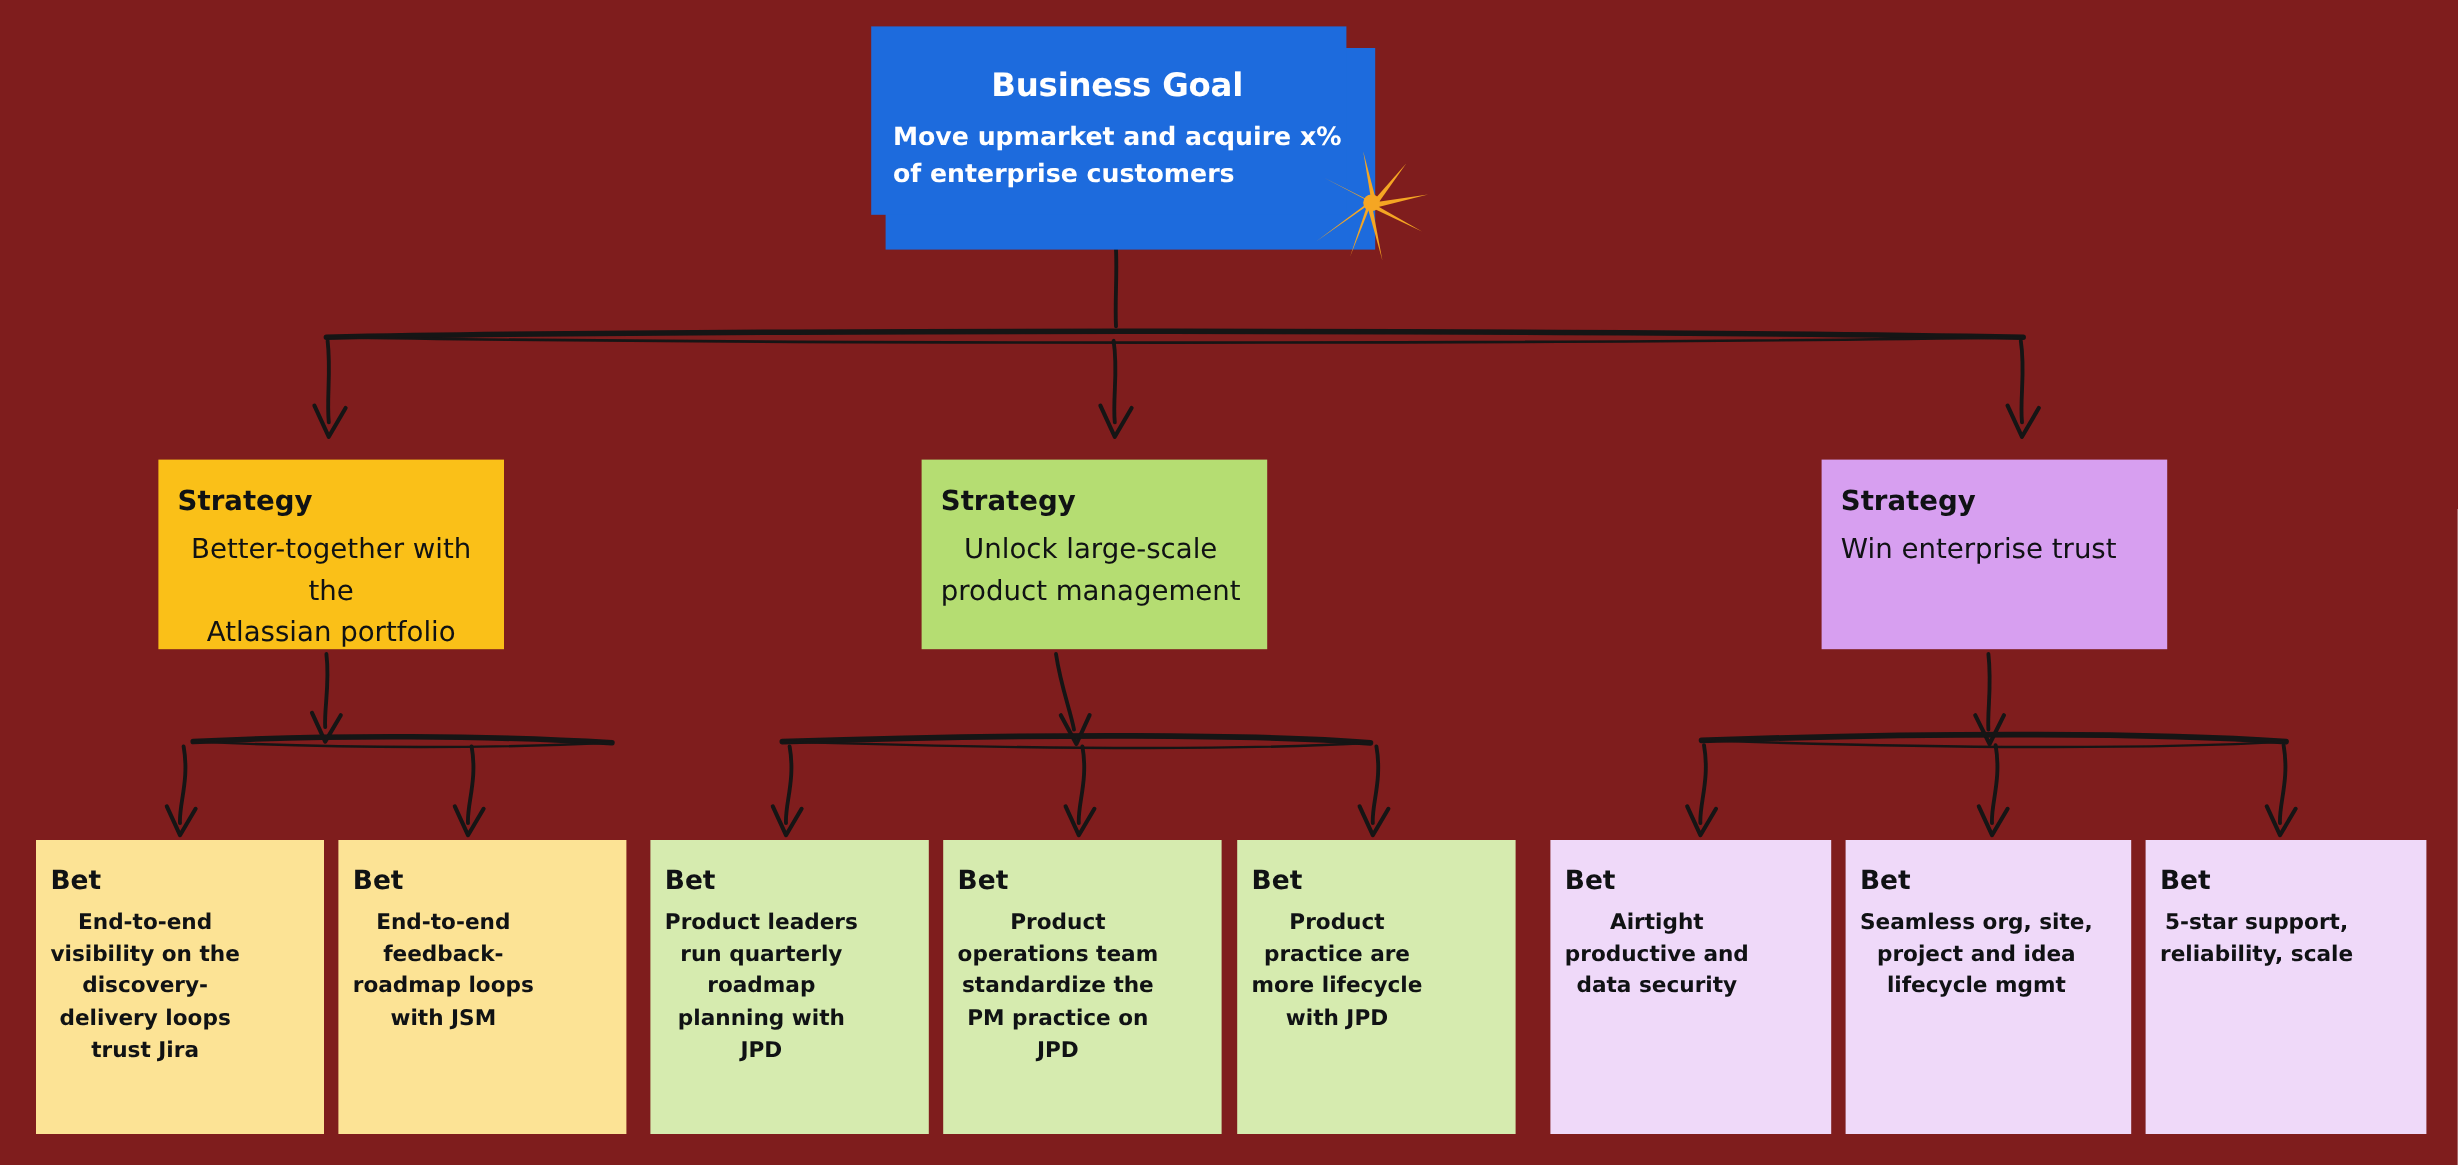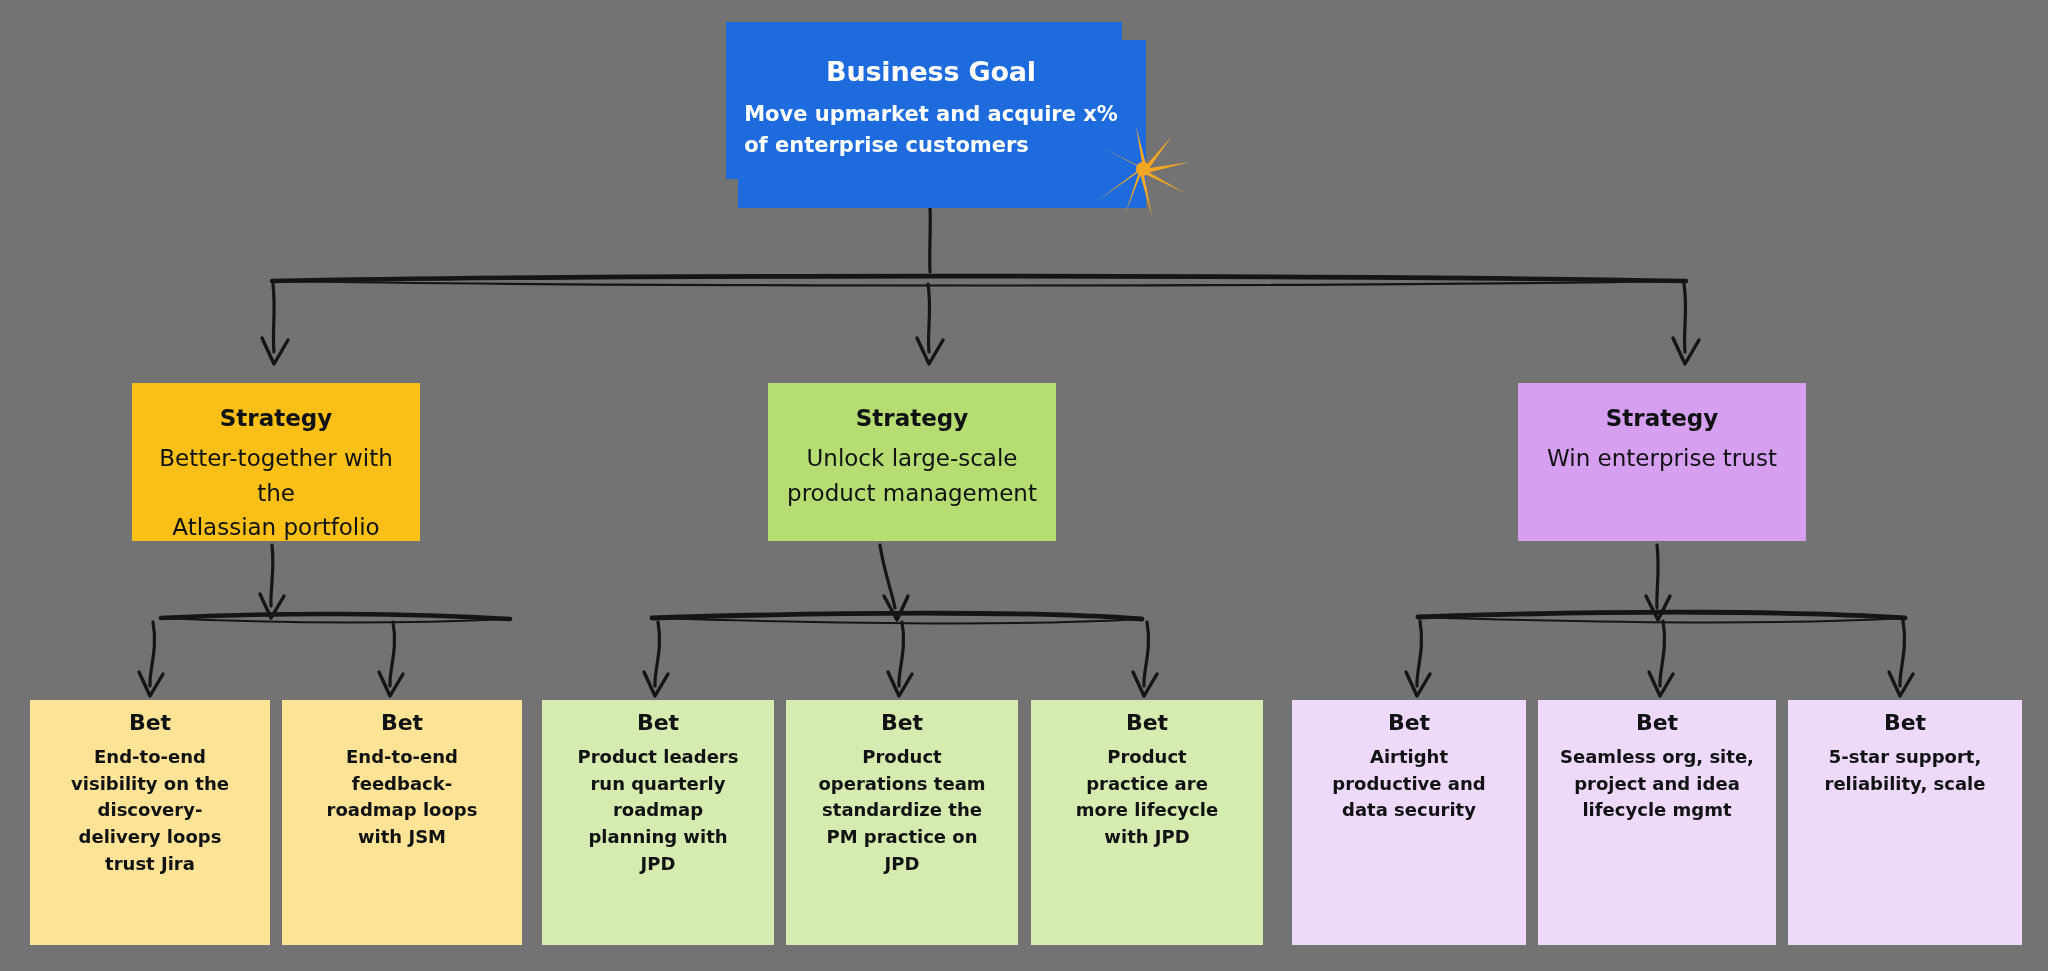--- a/index.html
+++ b/index.html
@@ -11,40 +11,40 @@
     width: 2048px;
     height: 971px;
     overflow: hidden;
     font-family: "DejaVu Sans", "Liberation Sans", sans-serif;
     position: relative;
   }
   #stage {
     position: relative;
     width: 2048px;
     height: 971px;
-    background: #737373;
+    background: #7f1d1d;
   }
 
   
   #connectors {
     position: absolute;
     left: 0;
     top: 0;
     width: 2048px;
     height: 971px;
     pointer-events: none;
   }
 
   
   .card {
     position: absolute;
     box-sizing: border-box;
     display: flex;
     flex-direction: column;
-    align-items: center;
+    align-items: flex-start;
     text-align: center;
   }
 
   
   #goal-wrap {
     position: absolute;
     left: 726px;
     top: 22px;
     width: 420px;
     height: 186px;
@@ -115,21 +115,21 @@
     font-size: 23px;
     line-height: 1.5;
     font-weight: 400;
   }
 
   
   .bet {
     top: 700px;
     height: 245px;
     justify-content: flex-start;
-    padding: 10px 12px 0 12px;
+    padding: 22px 12px 0 12px;
     color: #101214;
   }
   .bet .b-title {
     font-size: 22px;
     font-weight: 700;
     margin-bottom: 9px;
   }
   .bet .b-desc {
     font-size: 18px;
     line-height: 1.48;

